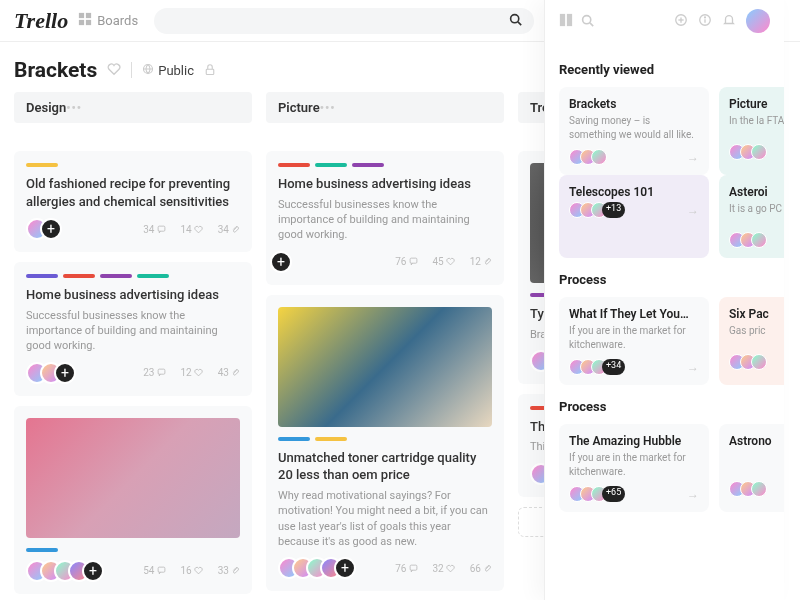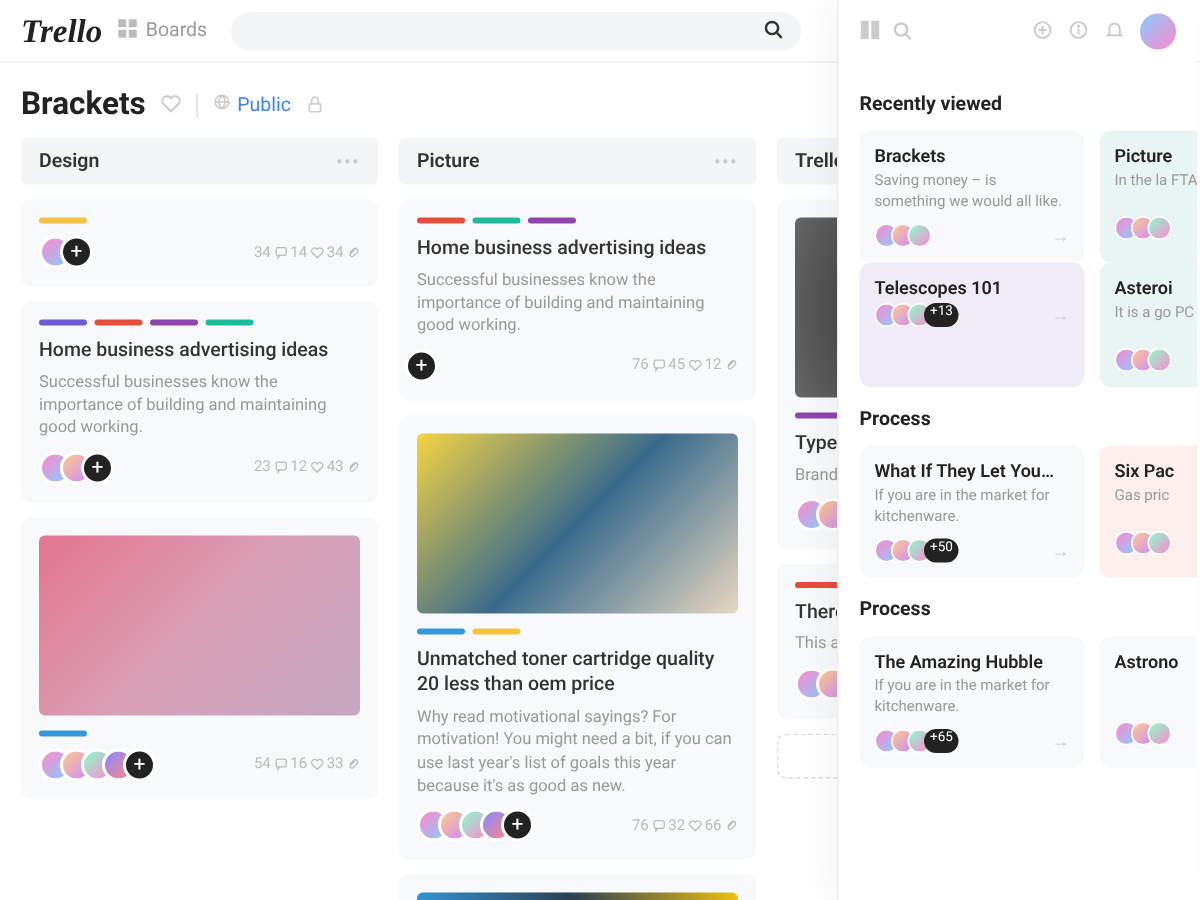--- a/index.html
+++ b/index.html
@@ -7,50 +7,50 @@
 .header { display: flex; align-items: center; padding: 8px 14px; border-bottom: 1px solid #eee; height: 42px; gap: 10px; }
 .logo { font-family: 'Brush Script MT', cursive; font-size: 22px; font-style: italic; font-weight: 700; }
 .boards-btn { display: flex; align-items: center; gap: 5px; color: #999; font-size: 13px; cursor: pointer; }
 .boards-icon svg { width: 14px; height: 14px; }
 .search-bar { flex: 1; max-width: 380px; background: #f4f5f6; border-radius: 20px; height: 26px; display: flex; align-items: center; justify-content: flex-end; padding: 0 12px; margin-left: 6px; }
 .search-icon { color: #333; }
 .boardtitle-row { display: flex; align-items: center; padding: 16px 14px 10px; gap: 10px; }
 .board-title { font-size: 21px; font-weight: 700; }
 .heart-icon, .lock-icon { color: #ccc; }
 .vdiv { width: 1px; height: 16px; background: #ddd; }
-.public { color: #3b82f6; display: flex; align-items: center; gap: 4px; font-size: 13px; }
+.public { color: #404040; display: flex; align-items: center; gap: 4px; font-size: 13px; }
 .board-scroll { display: flex; gap: 14px; padding: 0 14px 14px; overflow-x: hidden; }
 .list { width: 238px; flex-shrink: 0; }
-.list-header { display: flex; align-items: center; justify-content: space-between; background: #f4f5f6; border-radius: 4px; padding: 8px 12px; margin-bottom: 10px; }
+.list-header { display: flex; align-items: center; justify-content: flex-start; background: #f4f5f6; border-radius: 4px; padding: 8px 12px; margin-bottom: 28px; }
 .list-title { font-size: 13px; font-weight: 600; color: #333; }
 .list-menu { color: #ccc; font-weight: 700; letter-spacing: 1px; font-size: 12px; }
 .card { background: #f8f9fa; border-radius: 6px; padding: 12px; margin-bottom: 10px; }
 .card-image { width: 100%; height: 120px; border-radius: 4px; margin-bottom: 10px; background: #ddd; }
 .labels { display: flex; gap: 5px; margin-bottom: 8px; }
 .label { height: 4px; border-radius: 2px; width: 32px; }
 .card-title { font-size: 13px; font-weight: 500; color: #333; line-height: 1.35; margin-bottom: 4px; }
 .card-desc { font-size: 11px; color: #999; line-height: 1.4; margin-bottom: 8px; }
 .card-footer { display: flex; align-items: center; justify-content: space-between; margin-top: 8px; }
 .avatars { display: flex; align-items: center; }
 .avatar { width: 22px; height: 22px; border-radius: 50%; border: 2px solid #fff; margin-left: -8px; background: linear-gradient(135deg,#f8c,#8cf); }
 .avatar:first-child { margin-left: 0; }
 .avatar.a2 { background: linear-gradient(135deg,#fc8,#c8f); }
 .avatar.a3 { background: linear-gradient(135deg,#8fc,#f8c); }
 .avatar.a4 { background: linear-gradient(135deg,#88f,#f88); }
 .plus-circle { width: 22px; height: 22px; border-radius: 50%; background: #222; color: #fff; display: flex; align-items: center; justify-content: center; font-size: 14px; margin-left: -8px; cursor: pointer; border: 2px solid #fff; }
-.stats { display: flex; gap: 2px; font-size: 10px; color: #bbb; text-align: center; }
+.stats { display: flex; gap: 15px; font-size: 10px; color: #bbb; text-align: center; }
 .stat { display: flex; align-items: center; gap: 2px; }
 .dashed-card { border: 1px dashed #ddd; border-radius: 6px; height: 30px; margin-bottom: 10px; }
 .img-hand { background: linear-gradient(135deg, #e47590 0%, #d8a0b5 50%, #c4a8c0 100%); }
 .img-popart { background: linear-gradient(135deg, #f5d442 0%, #3a6b8c 50%, #e8d8c0 100%); }
 .img-abstract { background: linear-gradient(45deg, #e74c3c 0%, #3498db 33%, #2c3e50 66%, #f1c40f 100%); }
 .img-black { background: radial-gradient(circle, #222 0%, #666 100%); }
 
 
-.side-panel { position: absolute; top: 0; right: 2px; width: 240px; height: 600px; background: #fff; border-left: 1px solid #eee; box-shadow: -8px 0 20px rgba(0,0,0,0.04); overflow-y: hidden; }
+.side-panel { position: absolute; top: 0; right: 16px; width: 240px; height: 600px; background: #fff; border-left: 1px solid #eee; box-shadow: -8px 0 20px rgba(0,0,0,0.04); overflow-y: hidden; }
 .panel-header { display: flex; align-items: center; justify-content: space-between; padding: 8px 14px; height: 42px; }
 .panel-header .left { display: flex; gap: 8px; color: #ccc; }
 .panel-header .right { display: flex; gap: 10px; align-items: center; color: #ccc; }
 .panel-avatar { width: 24px; height: 24px; border-radius: 50%; background: linear-gradient(135deg,#8cf,#f8c); }
 .panel-body { padding: 6px 0 6px 14px; overflow: hidden; }
 .section-title { font-size: 13px; font-weight: 700; margin: 14px 0 10px; }
 .section-row { display: flex; gap: 10px; }
 .rv-card { width: 150px; flex-shrink: 0; border-radius: 8px; padding: 10px; position: relative; background: #f8f9fa; }
 .rv-card.teal { background: #e8f5f3; }
 .rv-card.purple { background: #f0ecf7; }
@@ -110,20 +110,21 @@
 <div class="board-scroll" id="lists-root">
     <div class="list">
       <div class="list-header">
         <span class="list-title">Design</span>
         <span class="list-menu">•••</span>
       </div>
       <div class="card">
         <div class="labels">
           <span class="label" style="background:#f5c242"></span>
         </div>
+        <div class="card-title">Old fashioned recipe for preventing allergies and chemical sensitivities</div>
         <div class="card-footer">
           <div class="avatars">
             <span class="avatar a1"></span>
             <span class="plus-circle">+</span>
           </div>
           <div class="stats">
             <span class="stat">34<svg width="9" height="9" viewBox="0 0 16 16" fill="none" stroke="#bbb" stroke-width="1.5">
                 <rect x="2" y="2" width="12" height="9" rx="2"></rect>
                 <path d="M6 11 L4 14 L4 11"></path>
               </svg></span>
@@ -382,21 +383,21 @@
       <div class="section-title">Process</div>
       <div class="section-row">
         <div class="rv-card plain">
           <div class="rv-title">What If They Let You…</div>
           <div class="rv-desc">If you are in the market for kitchenware.</div>
           <div class="rv-footer">
             <div class="rv-avatars">
               <span class="rv-avatar a1"></span>
               <span class="rv-avatar a2"></span>
               <span class="rv-avatar a3"></span>
-              <span class="rv-count">+50</span>
+              <span class="rv-count">+34</span>
             </div>
             <span class="rv-arrow">→</span>
           </div>
         </div>
         <div class="rv-card peach">
           <div class="rv-title">Six Pac</div>
           <div class="rv-desc">Gas pric</div>
           <div class="rv-footer">
             <div class="rv-avatars">
               <span class="rv-avatar a1"></span>

